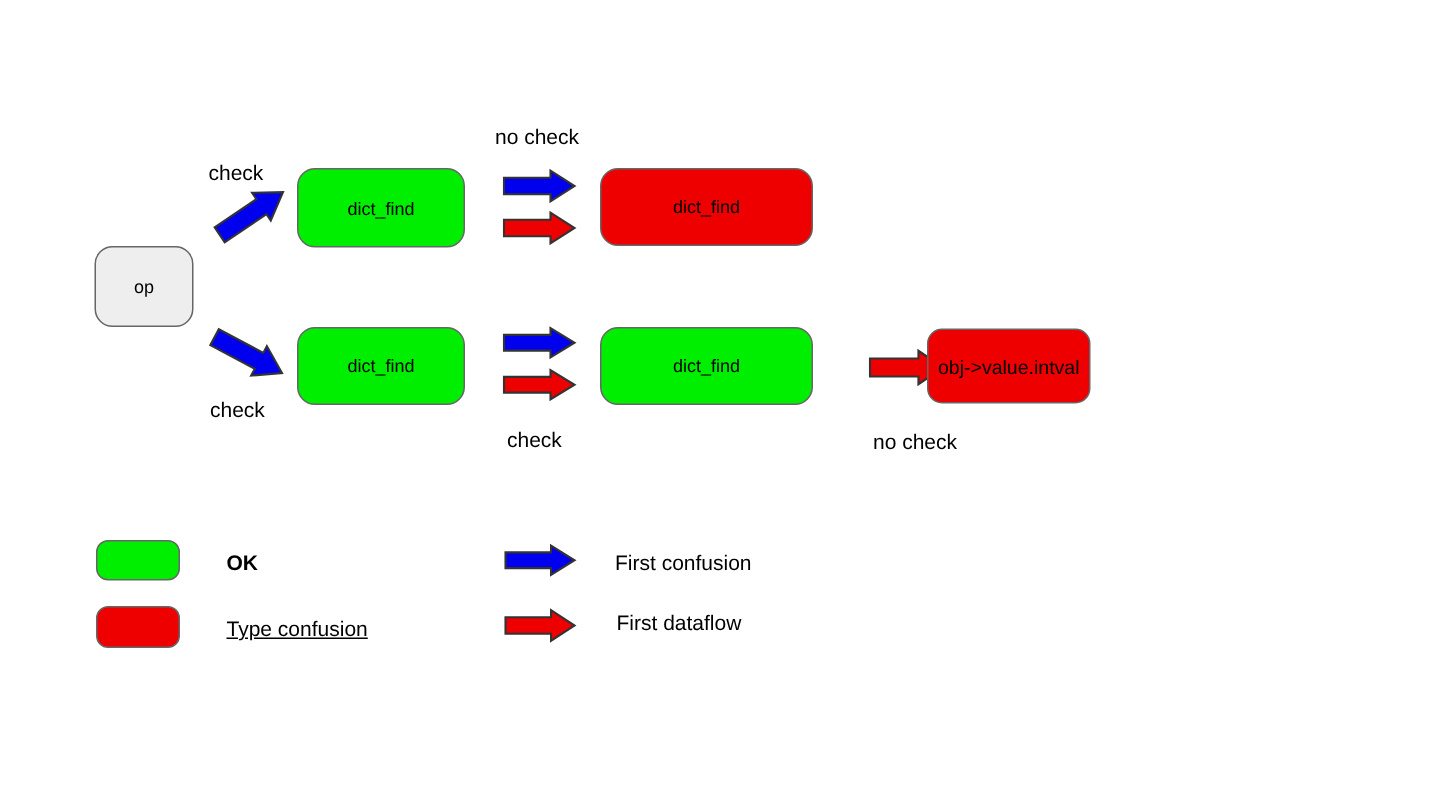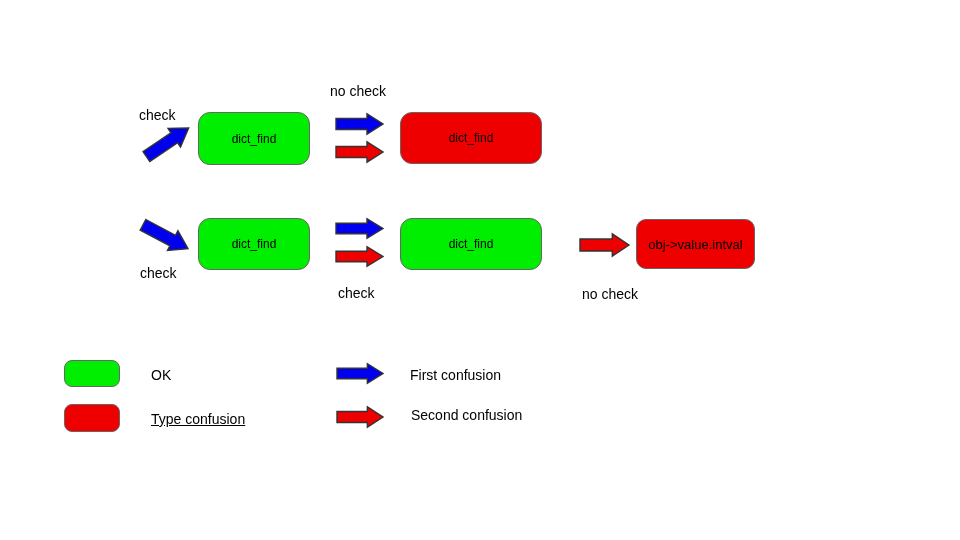--- a/index.html
+++ b/index.html
@@ -23,20 +23,21 @@
   .arrow{position:absolute;overflow:visible;}
   .arrow polygon{fill:currentColor;stroke:var(--arrow-outline);stroke-width:1.4;vector-effect:non-scaling-stroke;}
   .arrow.blue{color:var(--dataflow-blue);}
   .arrow.red{color:var(--dataflow-red);}
 </style>
 </head>
 <body>
 
 <div class="canvas">
 
+  <div class="node gray" style="left:63px;top:164px;width:66px;height:54px;">op</div>
 
   <div class="lbl" style="left:139px;top:107px;">check</div>
 
   <svg class="arrow blue" style="left:142px;top:130px;width:52px;height:24px;transform:rotate(-34deg);" viewBox="0 0 48 22" preserveAspectRatio="none">
     <polygon points="0,5.5 31,5.5 31,0.8 47,11 31,21.2 31,16.5 0,16.5"></polygon>
   </svg>
 
   <div class="node green" style="left:198px;top:112px;width:112px;height:53px;">dict_find</div>
 
   <div class="lbl" style="left:330px;top:83px;">no check</div>
@@ -68,31 +69,31 @@
   <div class="lbl" style="left:338px;top:285px;">check</div>
 
   <div class="node green" style="left:400px;top:218px;width:142px;height:52px;">dict_find</div>
 
   <svg class="arrow red" style="left:580px;top:233px;width:50px;height:24px;" viewBox="0 0 48 22" preserveAspectRatio="none">
     <polygon points="0,5.5 31,5.5 31,0.8 47,11 31,21.2 31,16.5 0,16.5"></polygon>
   </svg>
 
   <div class="lbl" style="left:582px;top:286px;">no check</div>
 
-  <div class="node red small-text" style="left:636px;top:219px;width:119px;height:50px;border-radius:10px;">obj-&gt;value.intval</div>
+  <div class="node red small-text" style="left:618px;top:219px;width:109px;height:50px;border-radius:10px;">obj-&gt;value.intval</div>
 
   <div class="swatch green" style="left:64px;top:360px;width:56px;height:27px;"></div>
-  <div class="lbl" style="left:151px;top:367px;">OK</div>
+  <div class="lbl" style="left:151px;top:367px;font-weight:bold;">OK</div>
 
   <div class="swatch red" style="left:64px;top:404px;width:56px;height:28px;"></div>
   <div class="lbl" style="left:151px;top:411px;text-decoration:underline;">Type confusion</div>
 
   <svg class="arrow blue" style="left:337px;top:363px;width:47px;height:21px;" viewBox="0 0 48 22" preserveAspectRatio="none">
     <polygon points="0,5.5 31,5.5 31,0.8 47,11 31,21.2 31,16.5 0,16.5"></polygon>
   </svg>
   <div class="lbl" style="left:410px;top:367px;">First confusion</div>
 
   <svg class="arrow red" style="left:337px;top:406px;width:47px;height:22px;" viewBox="0 0 48 22" preserveAspectRatio="none">
     <polygon points="0,5.5 31,5.5 31,0.8 47,11 31,21.2 31,16.5 0,16.5"></polygon>
   </svg>
-  <div class="lbl" style="left:411px;top:407px;">Second confusion</div>
+  <div class="lbl" style="left:411px;top:407px;">First dataflow</div>
 
 </div>
 
 </body></html>

